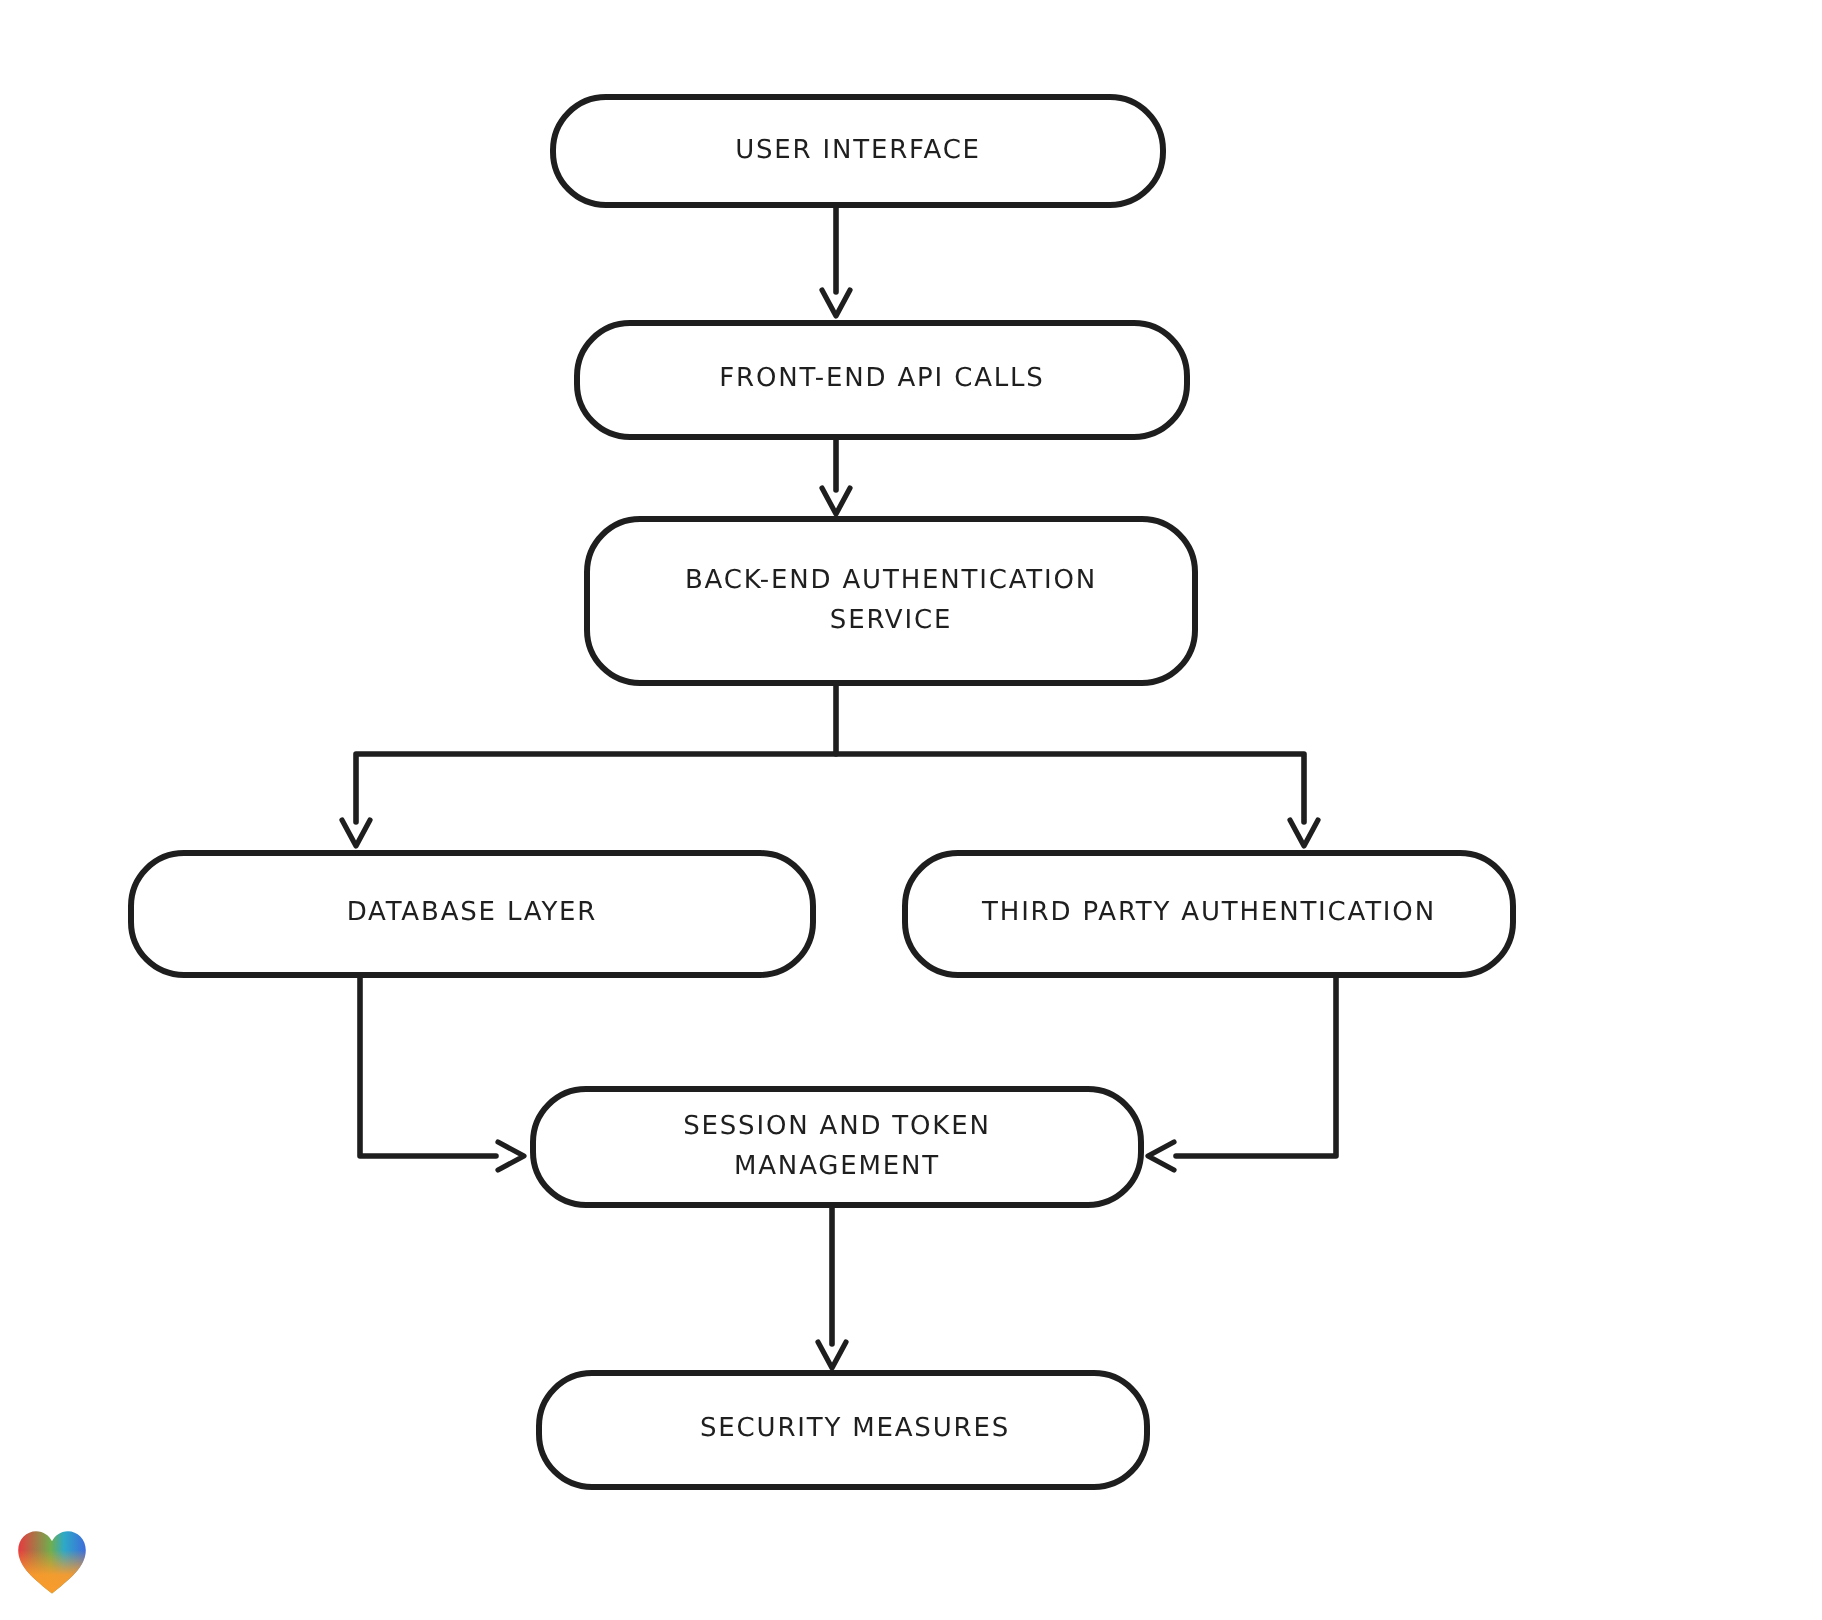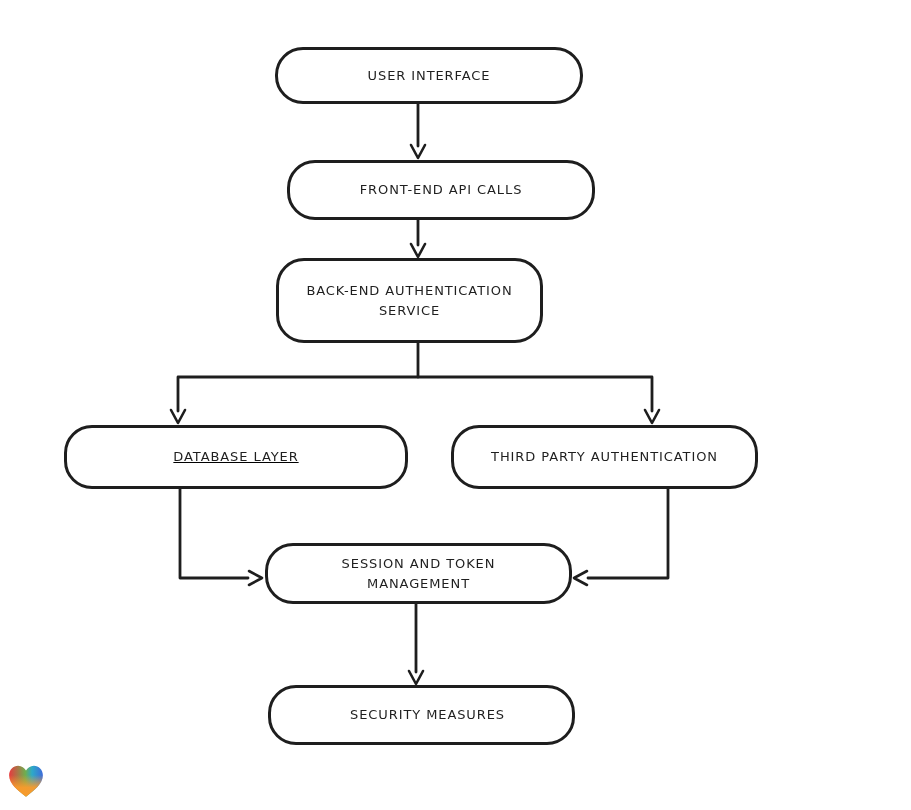--- a/index.html
+++ b/index.html
@@ -83,26 +83,26 @@
   </svg>
 
   <div class="node" style="left:275px; top:47px; width:308px; height:57px;">
     <span class="label">USER INTERFACE</span>
   </div>
 
   <div class="node" style="left:275px; top:160px; width:308px; height:60px;margin-left:12px;">
     <span class="label">FRONT-END API CALLS</span>
   </div>
 
-  <div class="node" style="left:276px; top:258px; width:267px; height:85px;">
+  <div class="node" style="left:292px; top:258px; width:307px; height:85px;">
     <span class="label">BACK-END AUTHENTICATION
 SERVICE</span>
   </div>
 
-  <div class="node" style="left:64px; top:425px; width:344px; height:64px;text-decoration:underline;">
+  <div class="node" style="left:64px; top:425px; width:344px; height:64px;">
     <span class="label">DATABASE LAYER</span>
   </div>
 
   <div class="node" style="left:265px; top:543px; width:307px; height:61px;">
     <span class="label">SESSION AND TOKEN
 MANAGEMENT</span>
   </div>
 
   <div class="node" style="left:451px; top:425px; width:307px; height:64px;">
     <span class="label">THIRD PARTY AUTHENTICATION</span>

